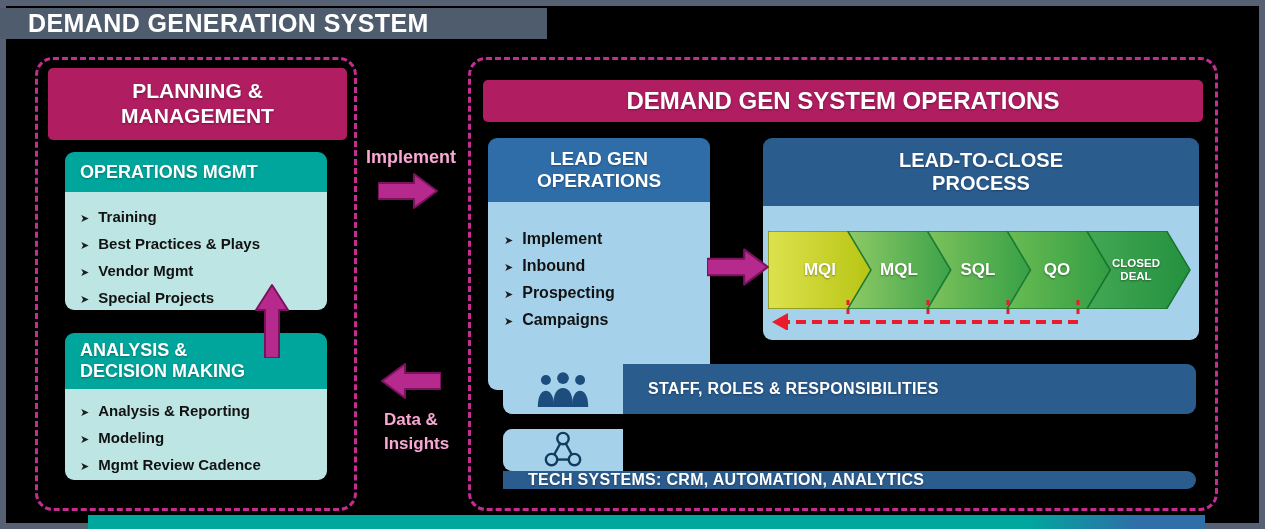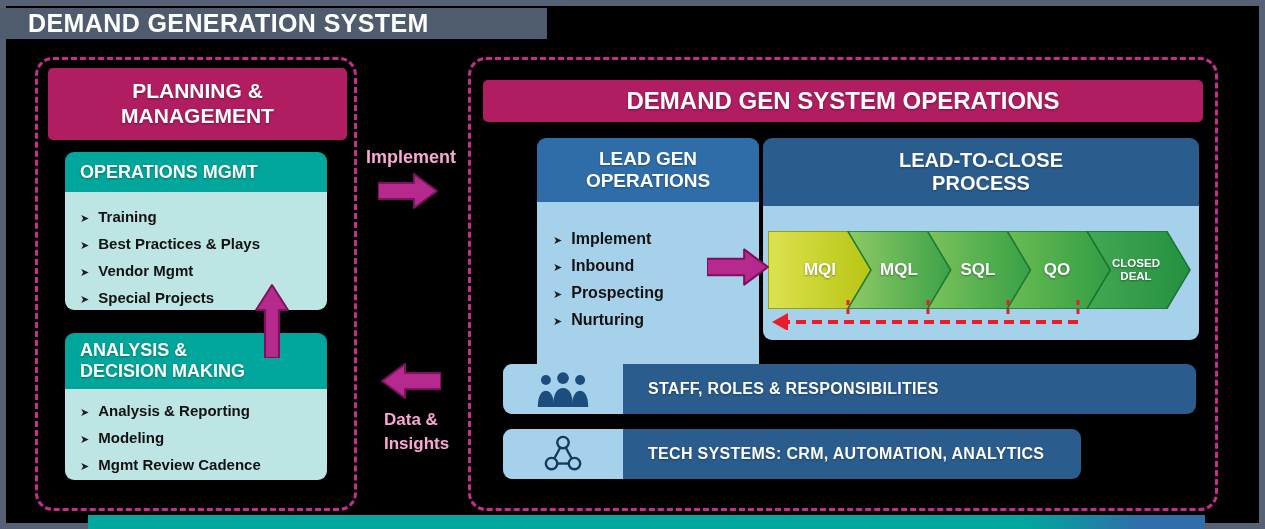--- a/index.html
+++ b/index.html
@@ -124,41 +124,41 @@
   <div class="abs graylabel" style="left:384px;top:408px;font-size:17px;">
     <span class="mw70">Data &amp; Insights</span>
   </div>
 
   <div class="abs dashedbox" style="left:468px;top:57px;width:750px;height:454px;"></div>
 
   <div class="abs crimsonhdr" style="left:483px;top:80px;width:720px;height:42px;font-size:24px;">
     <span>DEMAND GEN SYSTEM OPERATIONS</span>
   </div>
 
-  <div class="abs card blue" style="left:537px;top:138px;width:222px;height:252px;">
+  <div class="abs card blue" style="left:488px;top:138px;width:222px;height:252px;">
     <div class="hd" style="height:64px;">
       <span class="mw150">LEAD GEN OPERATIONS</span>
     </div>
     <div class="bd lg-body">
       <ul class="items" style="padding:0;">
         <li class="item">
             <span class="bullet">➤</span>
             <span>Implement</span>
           </li>
         <li class="item">
             <span class="bullet">➤</span>
             <span>Inbound</span>
           </li>
         <li class="item">
             <span class="bullet">➤</span>
             <span>Prospecting</span>
           </li>
         <li class="item">
             <span class="bullet">➤</span>
-            <span>Nurturing</span>
+            <span>Campaigns</span>
           </li>
       </ul>
     </div>
   </div>
 
   <svg class="abs" style="left:707px;top:246px;z-index:5;" width="64" height="42" viewBox="0 0 62 40">
     <polygon points="0,12 36,12 36,3 59,20 36,37 36,28 0,28" fill="#b72a8d" stroke="#7c125f" stroke-width="2" stroke-linejoin="round"></polygon>
   </svg>
 
   <div class="abs card blue" style="left:763px;top:138px;width:436px;height:202px;">
@@ -223,21 +223,21 @@
         <path d="M2,40 C2,26 7,22 11,22 C15,22 20,26 20,40 Z" fill="#1d4d7c"></path>
         <circle cx="49" cy="10" r="5.5" fill="#1d4d7c"></circle>
         <path d="M40,40 C40,26 45,22 49,22 C53,22 58,26 58,40 Z" fill="#1d4d7c"></path>
         <circle cx="30" cy="8" r="6.5" fill="#1d4d7c"></circle>
         <path d="M19,40 C19,24 24,19 30,19 C36,19 41,24 41,40 Z" fill="#1d4d7c"></path>
       </svg>
     </div>
     <div class="lb">STAFF, ROLES &amp; RESPONSIBILITIES</div>
   </div>
 
-  <div class="abs barrow" style="left:503px;top:429px;width:578px;">
+  <div class="abs barrow" style="left:503px;top:429px;width:693px;flex-direction:column;">
     <div class="ic">
       <svg width="42" height="42" viewBox="0 0 44 44">
         <line x1="22" y1="10" x2="10" y2="32" stroke="#123c5f" stroke-width="2.5"></line>
         <line x1="22" y1="10" x2="34" y2="32" stroke="#123c5f" stroke-width="2.5"></line>
         <line x1="10" y1="32" x2="34" y2="32" stroke="#123c5f" stroke-width="2.5"></line>
         <circle cx="22" cy="10" r="6" fill="#a5d2ea" stroke="#123c5f" stroke-width="2.5"></circle>
         <circle cx="10" cy="32" r="6" fill="#a5d2ea" stroke="#123c5f" stroke-width="2.5"></circle>
         <circle cx="34" cy="32" r="6" fill="#a5d2ea" stroke="#123c5f" stroke-width="2.5"></circle>
       </svg>
     </div>

